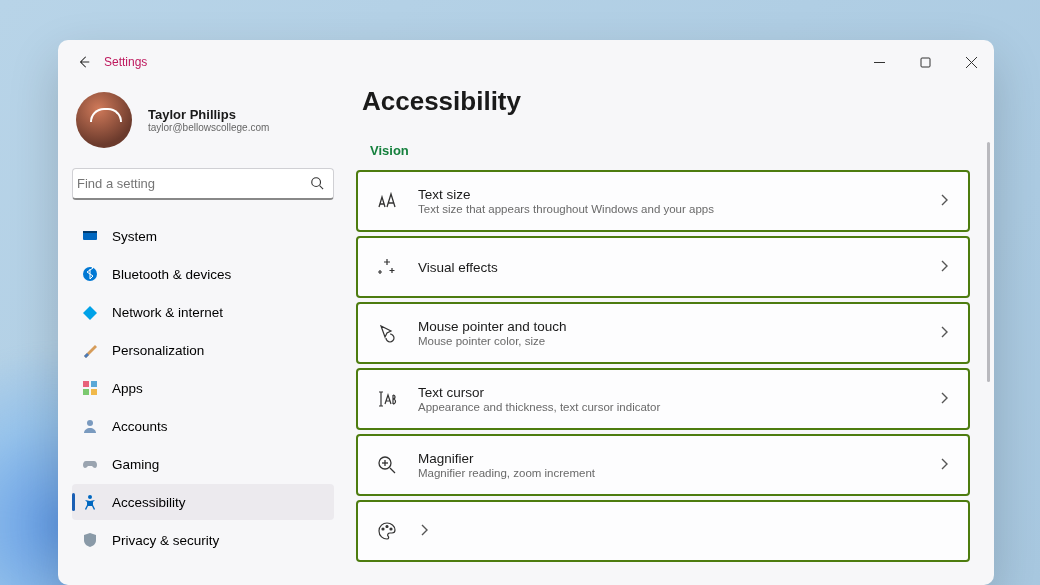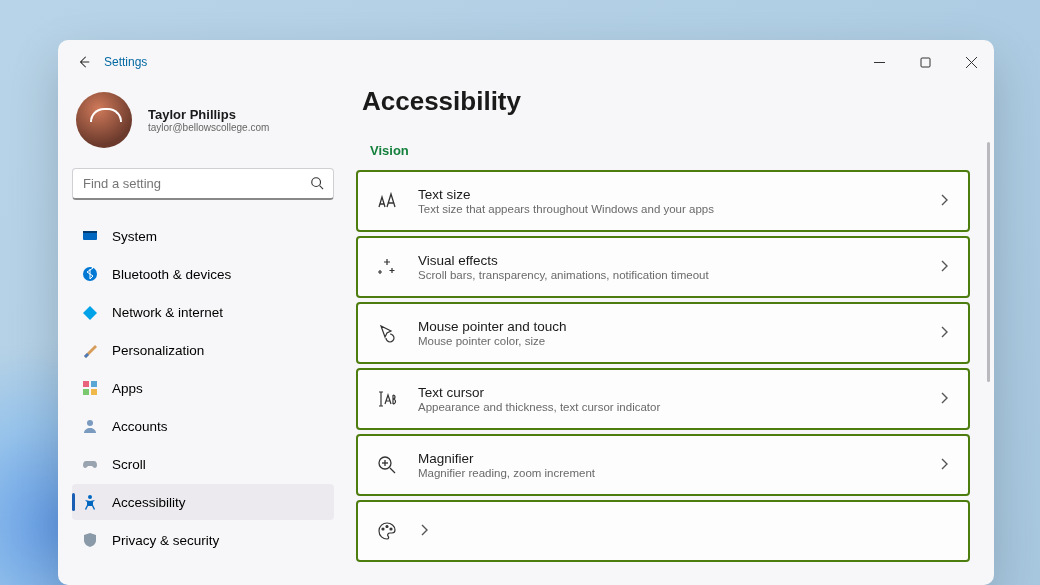--- a/index.html
+++ b/index.html
@@ -45,21 +45,21 @@
   .back-btn {
     width: 28px;
     height: 28px;
     display: flex;
     align-items: center;
     justify-content: center;
     color: #2b2b2b;
   }
   .app-title {
     font-size: 12px;
-    color: #0369a1;
+    color: #be185d;
     margin-left: 6px;
   }
   .caption-controls {
     margin-left: auto;
     display: flex;
   }
   .caption-btn {
     width: 46px;
     height: 32px;
     display: flex;
@@ -111,21 +111,21 @@
     position: relative;
     margin: 6px 0 18px 0;
   }
   .search input {
     width: 100%;
     height: 32px;
     border: 1px solid #d0d0d4;
     border-bottom: 2px solid #888;
     border-radius: 4px;
     background: #fff;
-    padding: 0 34px 0 10px;
+    padding: 0 34px 0 4px;
     font-size: 13px;
     color: #555;
     outline: none;
   }
   .search-icon {
     position: absolute;
     right: 10px;
     top: 8px;
     color: #333;
   }
@@ -326,21 +326,21 @@
               </svg>
             </span>
           <span>Accounts</span>
         </div>
         <div class="nav-item">
           <span class="nav-icon">
               <svg width="16" height="16" viewBox="0 0 16 16" fill="#9aa4b0">
                 <path d="M4 5h8c2 0 3 2 3 4s-1 3-2 3c-1 0-2-1-3-2H6c-1 1-2 2-3 2s-2-1-2-3 1-4 3-4z"></path>
               </svg>
             </span>
-          <span>Scroll</span>
+          <span>Gaming</span>
         </div>
         <div class="nav-item active">
           <span class="nav-icon">
               <svg width="16" height="16" viewBox="0 0 16 16" fill="#0067c0">
                 <circle cx="8" cy="3" r="2"></circle>
                 <path d="M3 6l5 1 5-1-2 2v3l2 4-1 1-2-4h-4l-2 4-1-1 2-4V8z"></path>
               </svg>
             </span>
           <span>Accessibility</span>
         </div>
@@ -377,21 +377,20 @@
         </div>
 
         <div class="card">
           <span class="card-icon">
               <svg width="22" height="22" viewBox="0 0 22 22" fill="none" stroke="currentColor" stroke-width="1.2">
                 <path d="M11 3v6M8 6h6M16 12v5M13.5 14.5h5M4 14v4M2 16h4"></path>
               </svg>
             </span>
           <div class="card-text">
             <div class="card-title">Visual effects</div>
-            <div class="card-sub">Scroll bars, transparency, animations, notification timeout</div>
           </div>
           <span class="chevron"><svg width="12" height="12" viewBox="0 0 12 12" fill="none" stroke="currentColor" stroke-width="1.4">
                 <path d="M4 1 L9 6 L4 11"></path>
               </svg></span>
         </div>
 
         <div class="card">
           <span class="card-icon">
               <svg width="22" height="22" viewBox="0 0 22 22" fill="none" stroke="currentColor" stroke-width="1.2">
                 <path d="M5 4l4 11 2-4 4-2zM14 12c2 0 4 2 4 4s-2 4-4 4-4-2-4-4"></path>

